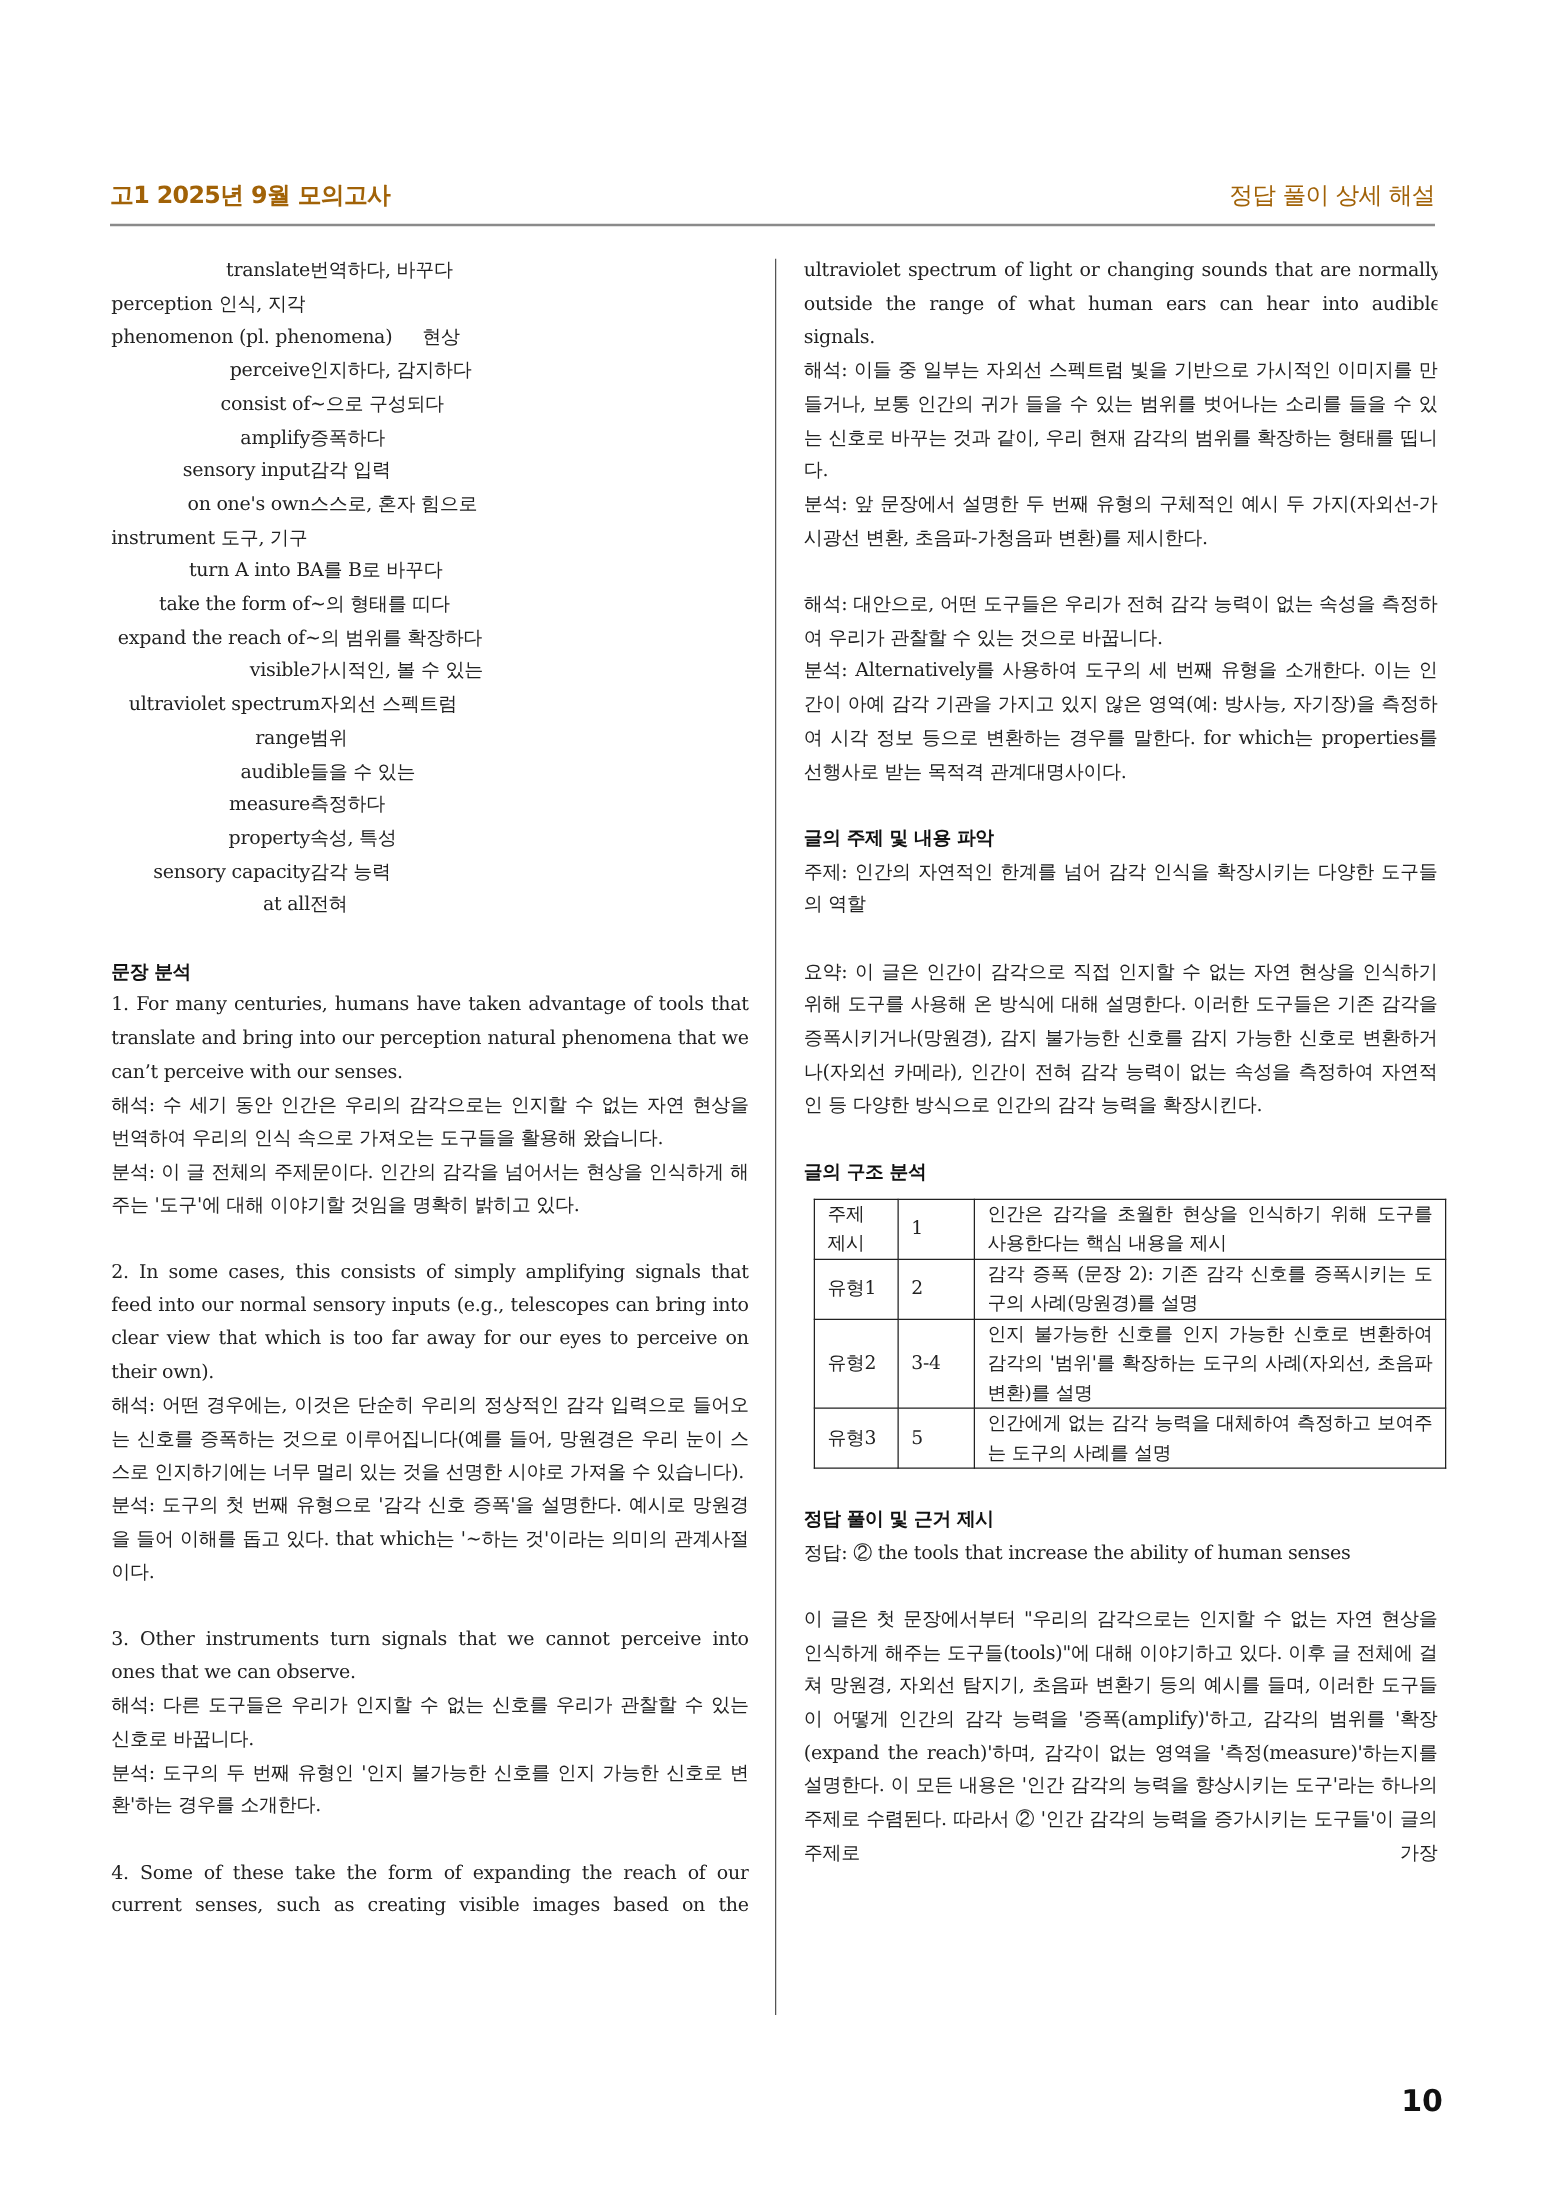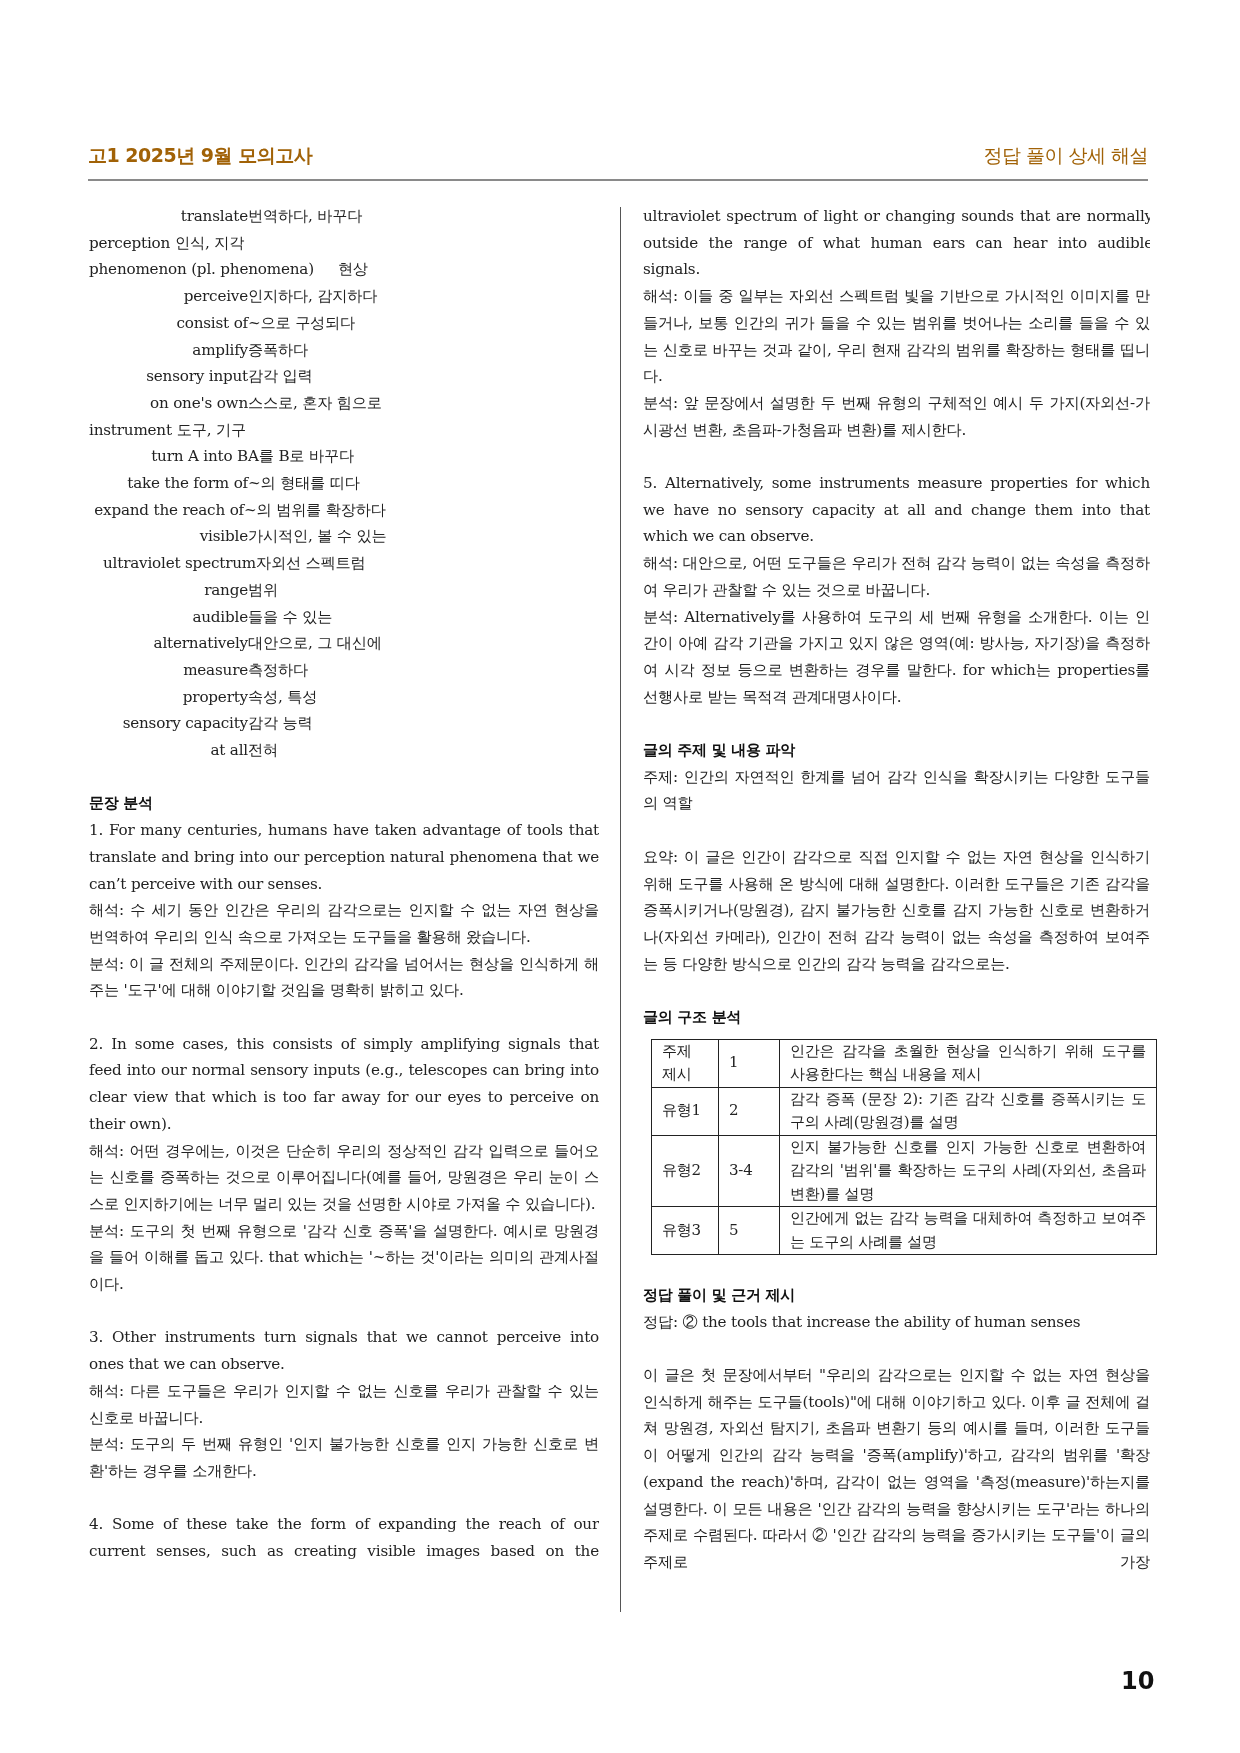--- a/index.html
+++ b/index.html
@@ -119,24 +119,20 @@
       </div>
     <div class="vocab-row">
         <span class="vocab-en" style="width:159px">range</span>
         <span class="vocab-ko">범위</span>
       </div>
     <div class="vocab-row">
         <span class="vocab-en" style="width:159px">audible</span>
         <span class="vocab-ko">들을 수 있는</span>
       </div>
     <div class="vocab-row">
-        <span class="vocab-en" style="width:159px">alternatively</span>
-        <span class="vocab-ko">대안으로, 그 대신에</span>
-      </div>
-    <div class="vocab-row">
         <span class="vocab-en" style="width:159px">measure</span>
         <span class="vocab-ko">측정하다</span>
       </div>
     <div class="vocab-row">
         <span class="vocab-en" style="width:159px">property</span>
         <span class="vocab-ko">속성, 특성</span>
       </div>
     <div class="vocab-row">
         <span class="vocab-en" style="width:159px">sensory capacity</span>
         <span class="vocab-ko">감각 능력</span>
@@ -176,30 +172,29 @@
 <div class="col col-right">
   <div>
     <div style="height:80.1px; overflow:hidden; position:relative;">
       <p class="p" style="position:relative; top:-53.4px; width:510px;">4. Some of these take the form of expanding the reach of our current senses, such as creating visible images based on the ultraviolet spectrum of light or changing sounds that are normally outside the range of what human ears can hear into audible signals.</p>
     </div>
     <p class="p">해석: 이들 중 일부는 자외선 스펙트럼 빛을 기반으로 가시적인 이미지를 만들거나, 보통 인간의 귀가 들을 수 있는 범위를 벗어나는 소리를 들을 수 있는 신호로 바꾸는 것과 같이, 우리 현재 감각의 범위를 확장하는 형태를 띱니다.</p>
     <p class="p">분석: 앞 문장에서 설명한 두 번째 유형의 구체적인 예시 두 가지(자외선-가시광선 변환, 초음파-가청음파 변환)를 제시한다.</p>
   </div>
   <div class="gap"></div>
   <div>
-    <p class="p">5. Alternatively, some instruments measure properties for which we have no sensory capacity at all and change them into that which we can observe.</p>
     <p class="p">해석: 대안으로, 어떤 도구들은 우리가 전혀 감각 능력이 없는 속성을 측정하여 우리가 관찰할 수 있는 것으로 바꿉니다.</p>
     <p class="p">분석: Alternatively를 사용하여 도구의 세 번째 유형을 소개한다. 이는 인간이 아예 감각 기관을 가지고 있지 않은 영역(예: 방사능, 자기장)을 측정하여 시각 정보 등으로 변환하는 경우를 말한다. for which는 properties를 선행사로 받는 목적격 관계대명사이다.</p>
   </div>
 
   <div class="gap"></div>
   <div class="heading">글의 주제 및 내용 파악</div>
   <p class="p">주제: 인간의 자연적인 한계를 넘어 감각 인식을 확장시키는 다양한 도구들의 역할</p>
   <div class="gap"></div>
-  <p class="p">요약: 이 글은 인간이 감각으로 직접 인지할 수 없는 자연 현상을 인식하기 위해 도구를 사용해 온 방식에 대해 설명한다. 이러한 도구들은 기존 감각을 증폭시키거나(망원경), 감지 불가능한 신호를 감지 가능한 신호로 변환하거나(자외선 카메라), 인간이 전혀 감각 능력이 없는 속성을 측정하여 보여주는 등 다양한 방식으로 인간의 감각 능력을 감각으로는.</p>
+  <p class="p">요약: 이 글은 인간이 감각으로 직접 인지할 수 없는 자연 현상을 인식하기 위해 도구를 사용해 온 방식에 대해 설명한다. 이러한 도구들은 기존 감각을 증폭시키거나(망원경), 감지 불가능한 신호를 감지 가능한 신호로 변환하거나(자외선 카메라), 인간이 전혀 감각 능력이 없는 속성을 측정하여 자연적인 등 다양한 방식으로 인간의 감각 능력을 확장시킨다.</p>
 
   <div class="gap"></div>
   <div class="heading">글의 구조 분석</div>
   <table class="struct">
     <tbody>
         <tr>
       <td class="c1">주제 제시</td>
       <td class="c2">1</td>
       <td class="c3">인간은 감각을 초월한 현상을 인식하기 위해 도구를 사용한다는 핵심 내용을 제시</td>
     </tr>

